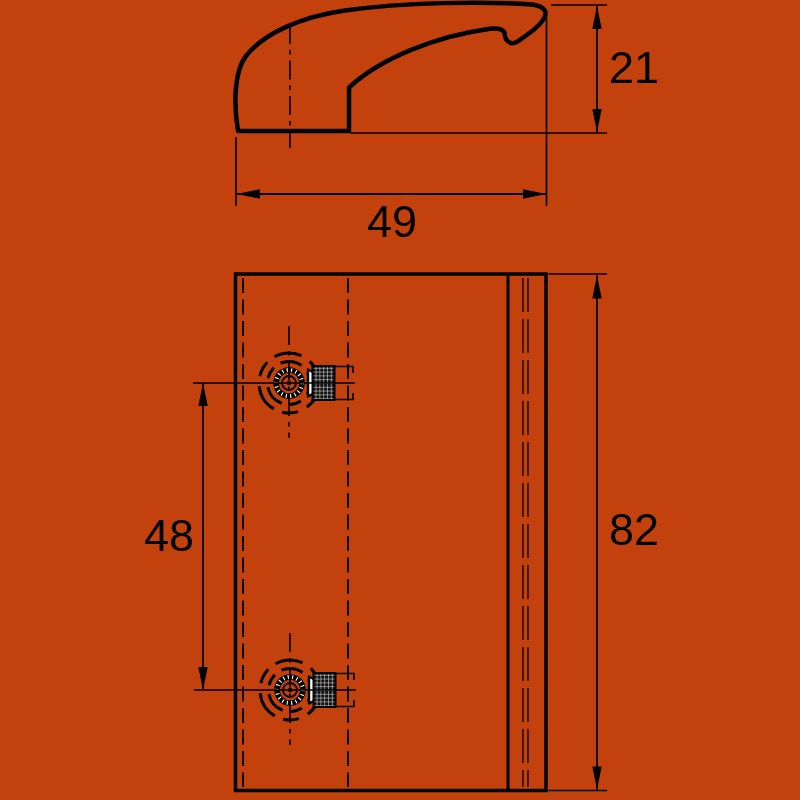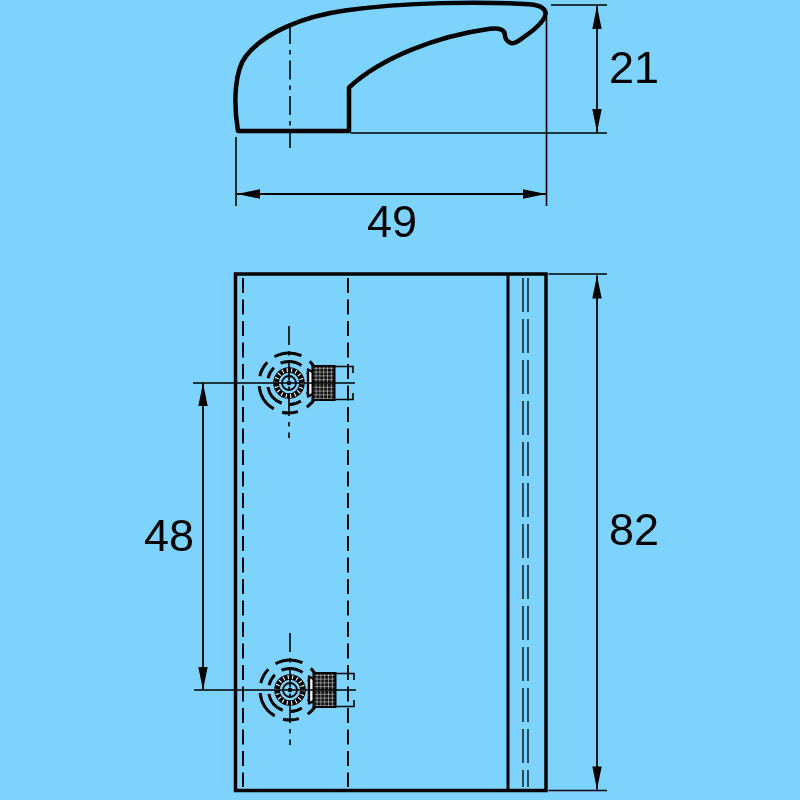--- a/index.html
+++ b/index.html
@@ -1,20 +1,20 @@
 <!DOCTYPE html>
 <html><head>
 <meta charset="utf-8">
 <style>
   html, body { margin: 0; padding: 0; background: #ffffff; }
   .canvas {
     position: relative;
     width: 800px;
     height: 800px;
-    background: #7dd3fc;
+    background: #c2410c;
     overflow: hidden;
     font-family: "Liberation Sans", sans-serif;
   }
   svg { display: block; }
   .thick   { stroke: #000; stroke-width: 4.5; fill: none; stroke-linejoin: round; }
   .border  { stroke: #000; stroke-width: 3.5; fill: none; }
   .solid2  { stroke: #000; stroke-width: 3;   fill: none; }
   .thin    { stroke: #000; stroke-width: 1.6; fill: none; }
   .dimline { stroke: #000; stroke-width: 1.8; fill: none; }
   .hid     { stroke: #000; stroke-width: 1.9; stroke-dasharray: 15 6.5; fill: none; }

